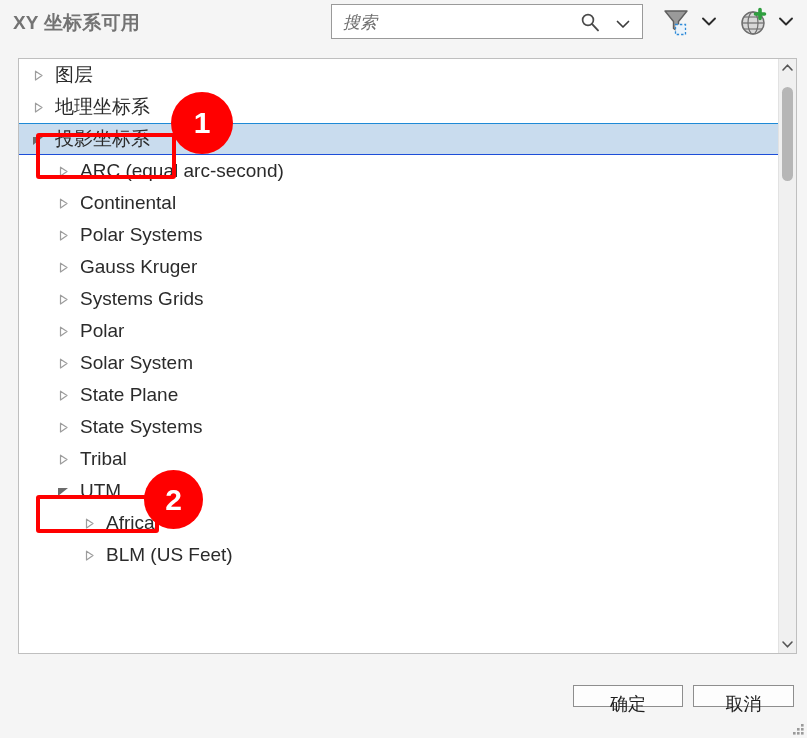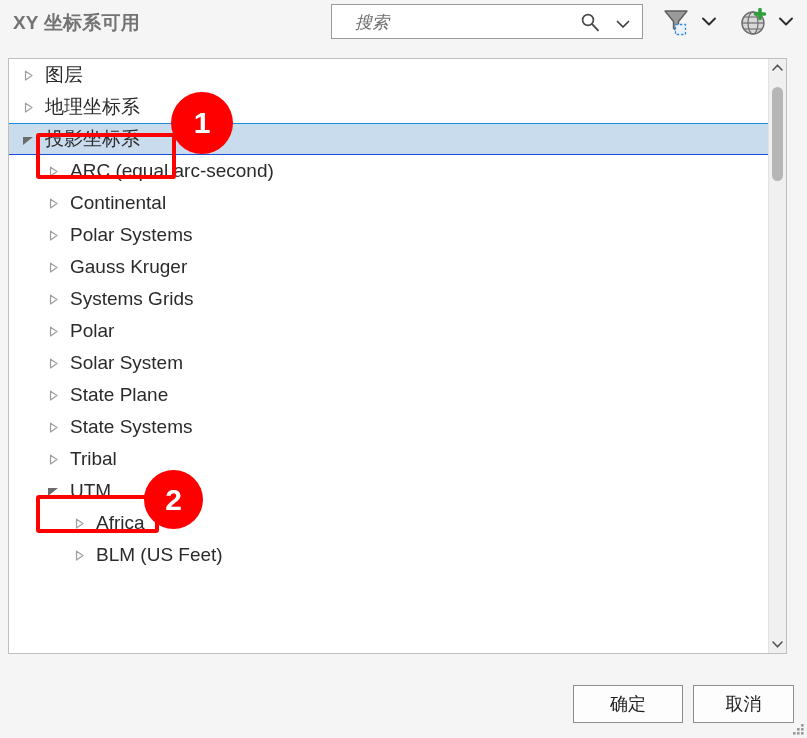--- a/index.html
+++ b/index.html
@@ -52,21 +52,20 @@
     top: 0;
     width: 250px;
     height: 33px;
     border: 0;
     outline: none;
     background: transparent;
     font-family: "Liberation Sans", "DejaVu Sans", sans-serif;
     font-size: 17px;
     font-style: italic;
     color: #555;
-    margin-left: 12px;
   }
   .search-input::placeholder {
     color: #6d6d6d;
     font-style: italic;
     opacity: 1;
   }
   .search-icon {
     position: absolute;
     right: 42px;
     top: 7px;
@@ -89,21 +88,21 @@
     cursor: pointer;
   }
   .filter-icon  { left: 661px; top: 7px;  width: 30px; height: 30px; }
   .filter-caret { left: 700px; top: 13px; width: 18px; height: 12px; }
   .globe-icon   { left: 738px; top: 6px;  width: 32px; height: 32px; }
   .globe-caret  { left: 777px; top: 13px; width: 18px; height: 12px; }
 
   
   .tree-panel {
     position: absolute;
-    left: 8px;
+    left: 18px;
     top: 58px;
     width: 779px;
     height: 596px;
     background: #ffffff;
     border: 1px solid #bfbfbf;
     box-sizing: border-box;
     overflow: hidden;
   }
   .tree-inner {
     position: absolute;
@@ -171,21 +170,21 @@
     width: 11px;
     height: 94px;
     background: #b6b6b6;
     border-radius: 6px;
     cursor: pointer;
   }
 
   
   .btn {
     position: absolute;
-    height: 38px;
+    height: 22px;
     background: #fdfdfd;
     border: 1px solid #8e8e8e;
     box-sizing: border-box;
     font-family: "Liberation Sans", "DejaVu Sans", sans-serif;
     font-size: 18px;
     color: #1f1f1f;
     cursor: pointer;
     text-align: center;
     line-height: 36px;
     padding: 0;

